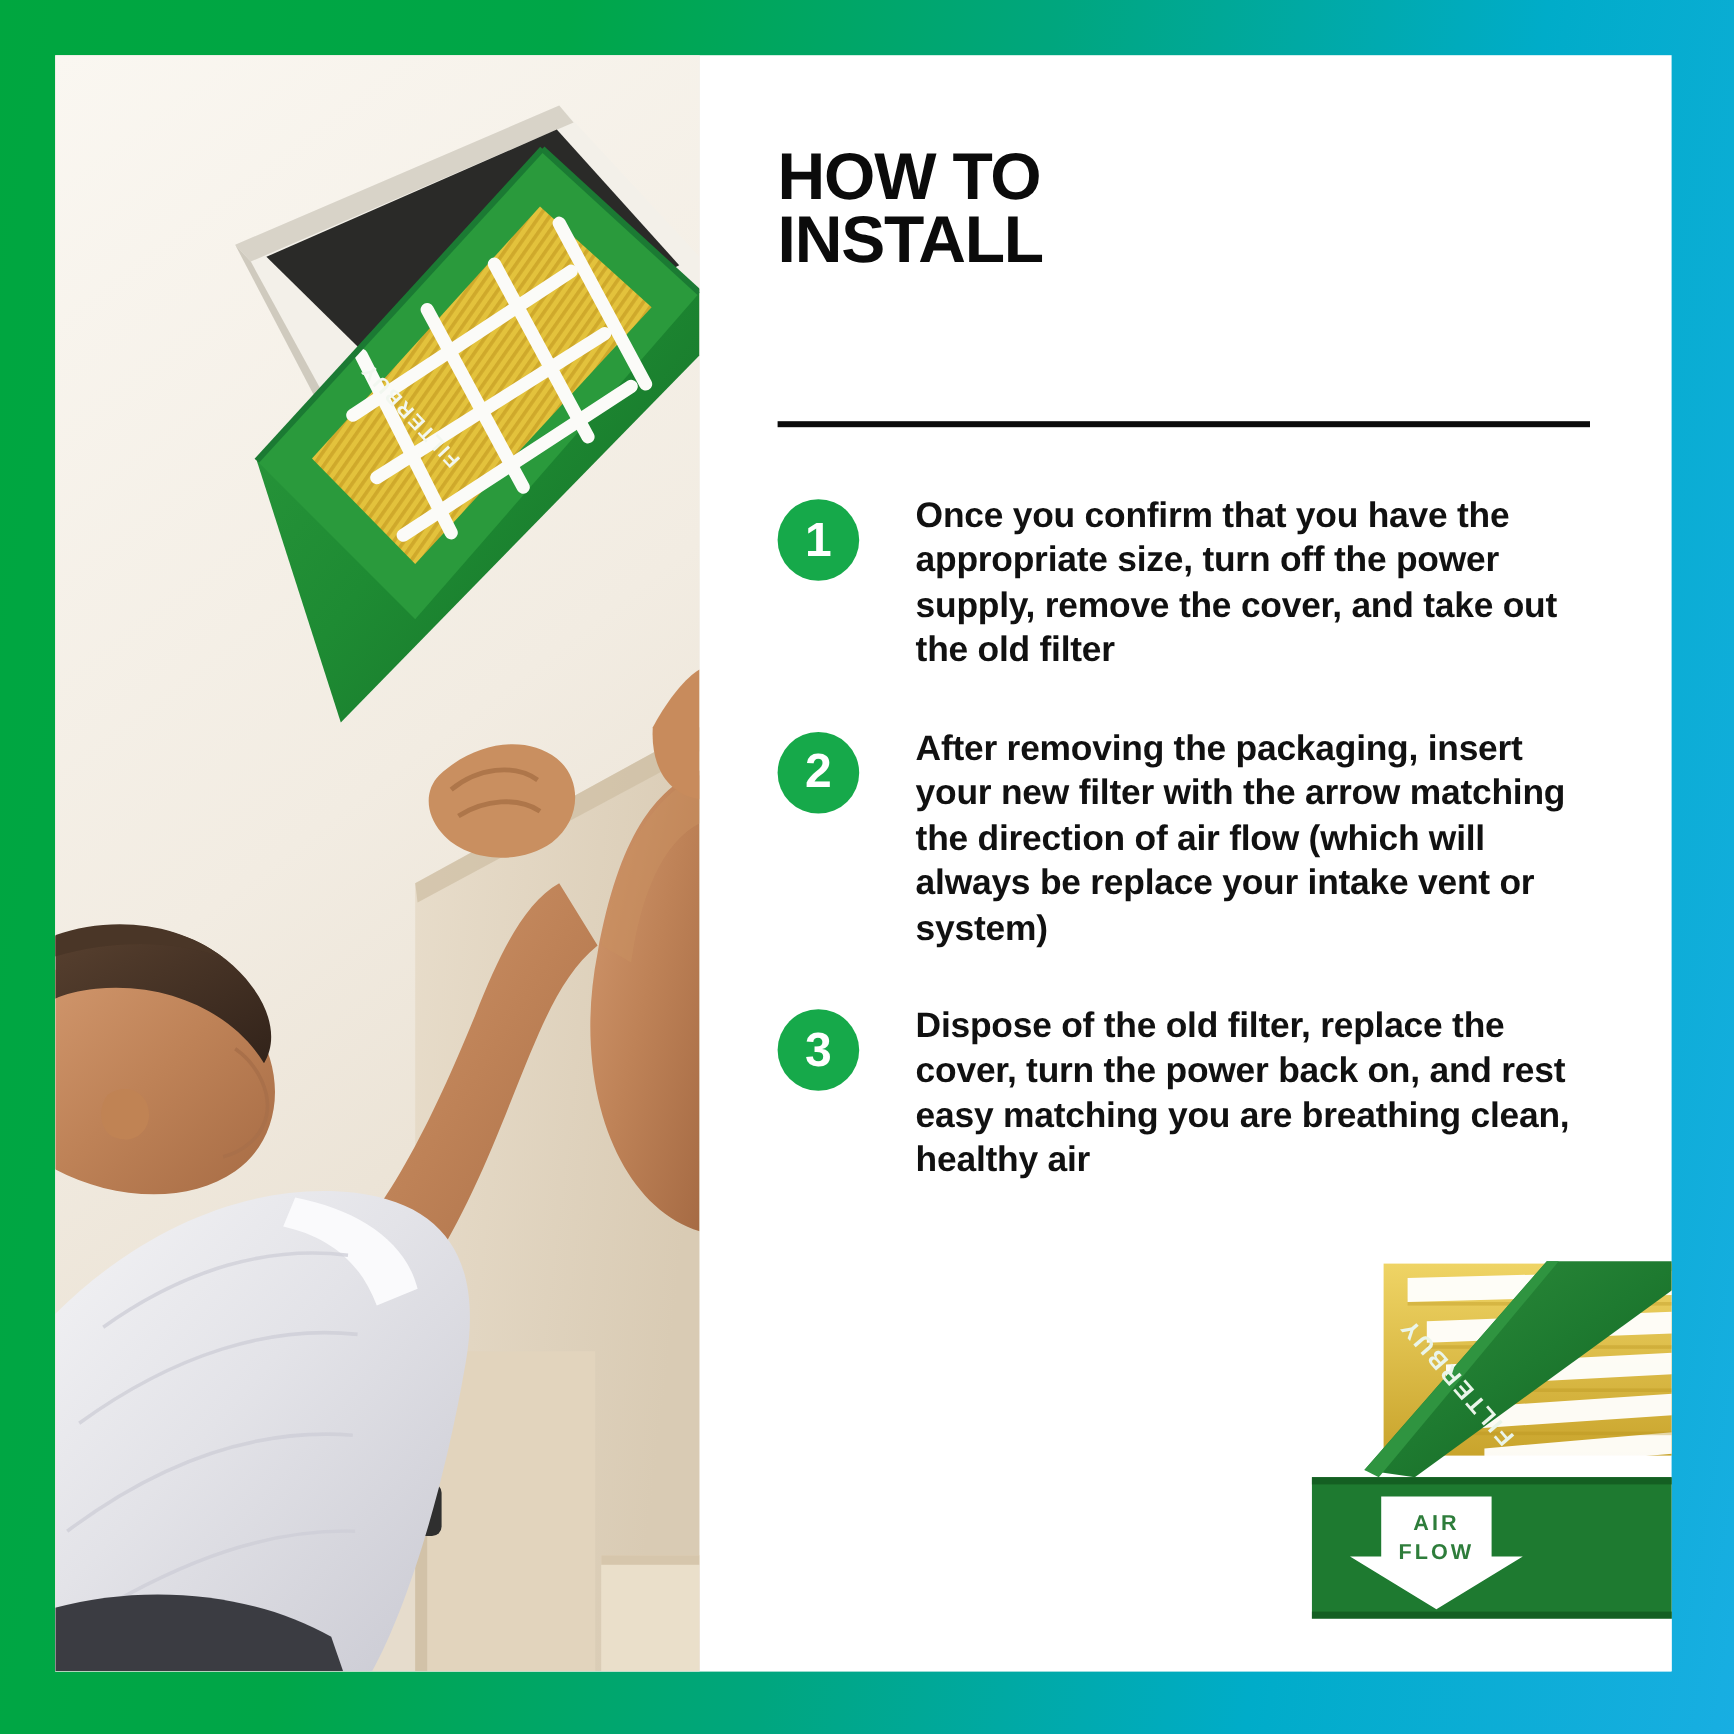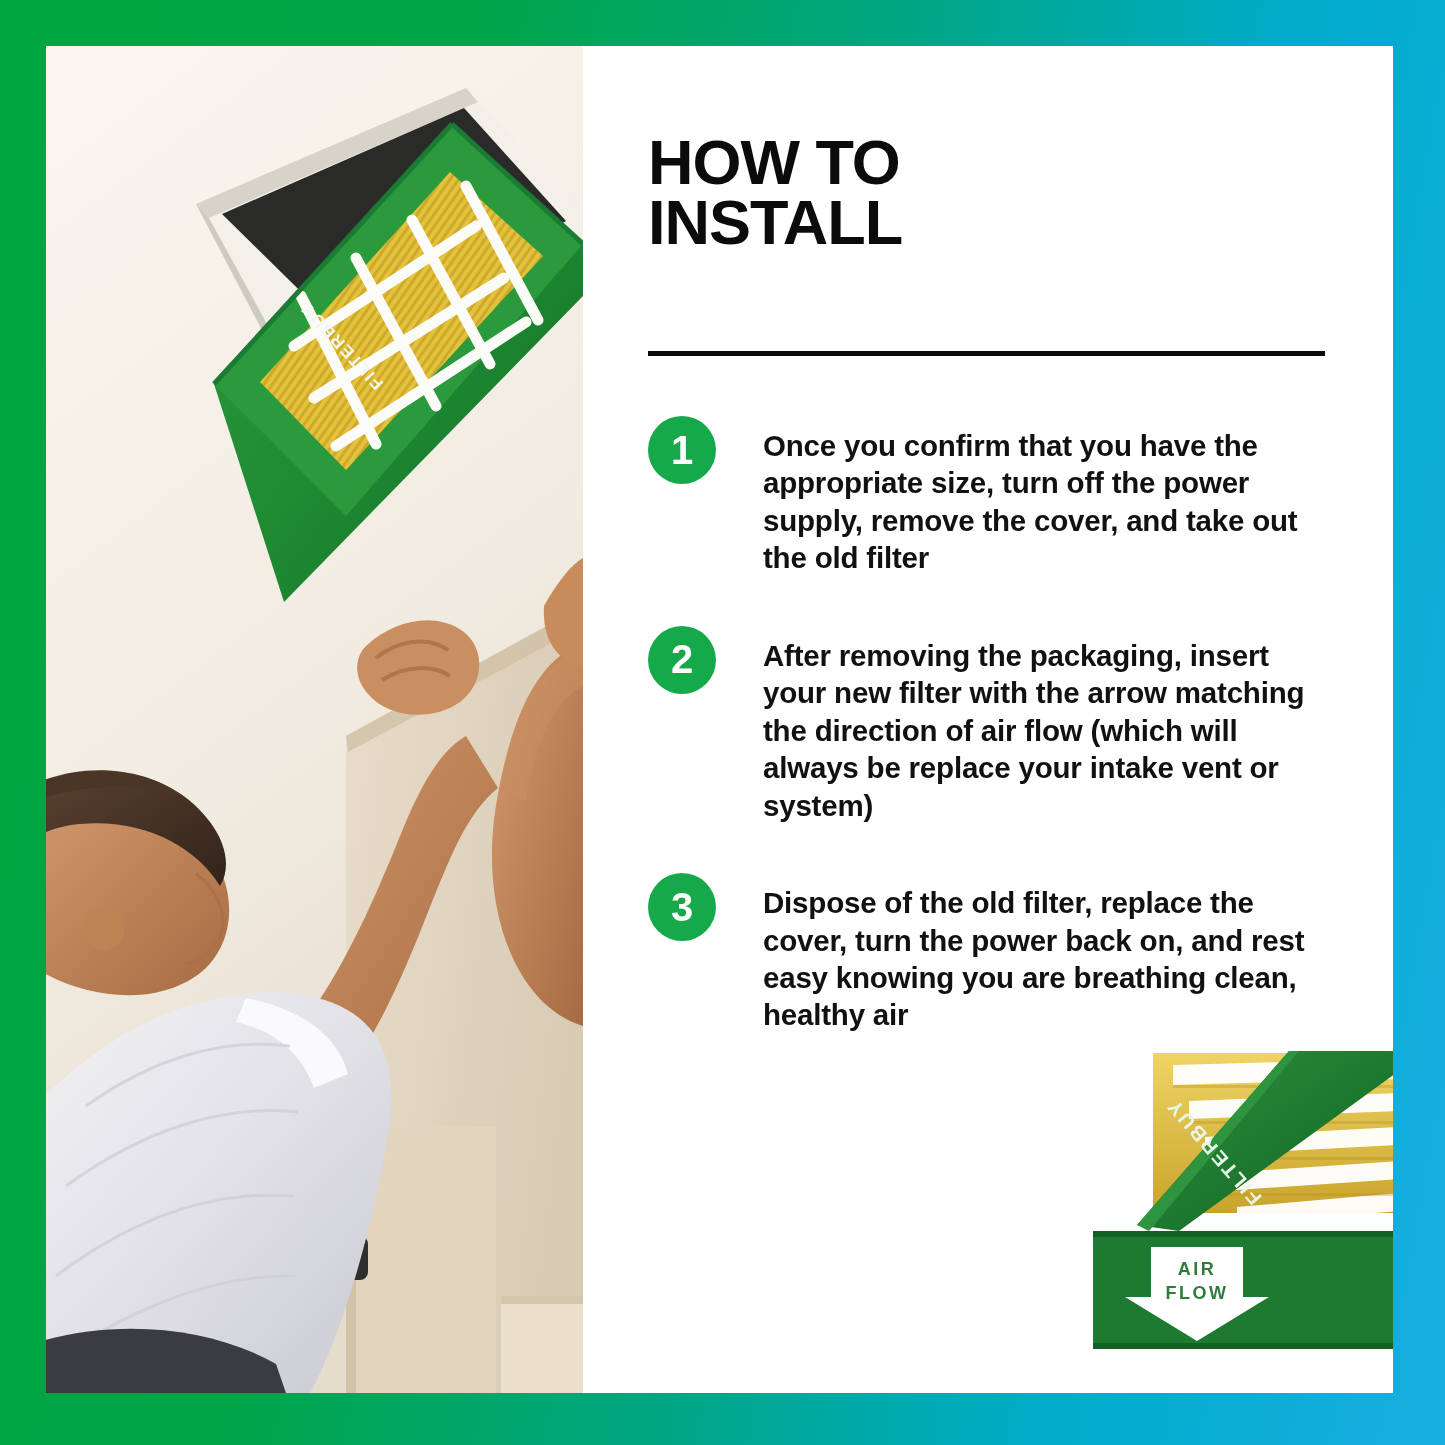--- a/index.html
+++ b/index.html
@@ -49,23 +49,23 @@
     position: absolute;
     left: 537px;
     top: 0;
     right: 0;
     bottom: 0;
   }
 
   .headline {
     position: absolute;
     left: 65px;
-    top: 60px;
+    top: 48px;
     width: 700px;
-    font-size: 63px;
+    font-size: 55px;
     line-height: 0.95;
     font-weight: bold;
     letter-spacing: -1px;
     color: #0b0b0b;
     text-transform: uppercase;
     margin-top: 27px;
   }
   .headline .l2 { display: block; }
 
   .divider {
@@ -105,21 +105,20 @@
     margin-right: 6px;
   }
   .step-text {
     flex: 1 1 auto;
     padding-left: 41px;
     font-size: 29.5px;
     line-height: 1.27;
     font-weight: bold;
     color: #111111;
     letter-spacing: -0.2px;
-    margin-top: 16px;
   }
 
   
   .product {
     position: absolute;
     right: -6px;
     bottom: 0;
     width: 306px;
     height: 358px;
     overflow: hidden;
@@ -269,21 +268,21 @@
             <div class="step-text">Once you confirm that you have the appropriate size, turn off the power supply, remove the cover, and take out the old filter</div>
           </div>
 
           <div class="step">
             <div class="badge">2</div>
             <div class="step-text">After removing the packaging, insert your new filter with the arrow matching the direction of air flow (which will always be replace your intake vent or system)</div>
           </div>
 
           <div class="step">
             <div class="badge">3</div>
-            <div class="step-text">Dispose of the old filter, replace the cover, turn the power back on, and rest easy knowing you are breathing clean, healthy air</div>
+            <div class="step-text">Dispose of the old filter, replace the cover, turn the power back on, and rest easy matching you are breathing clean, healthy air</div>
           </div>
 
         </div>
 
         <div class="product">
           <svg viewBox="0 0 306 358" preserveAspectRatio="xMaxYMax slice">
             <defs>
               <linearGradient id="pgrn" x1="0" y1="0" x2="1" y2="1">
                 <stop offset="0" stop-color="#2F8E3C"></stop>
                 <stop offset="0.5" stop-color="#1E7A30"></stop>

